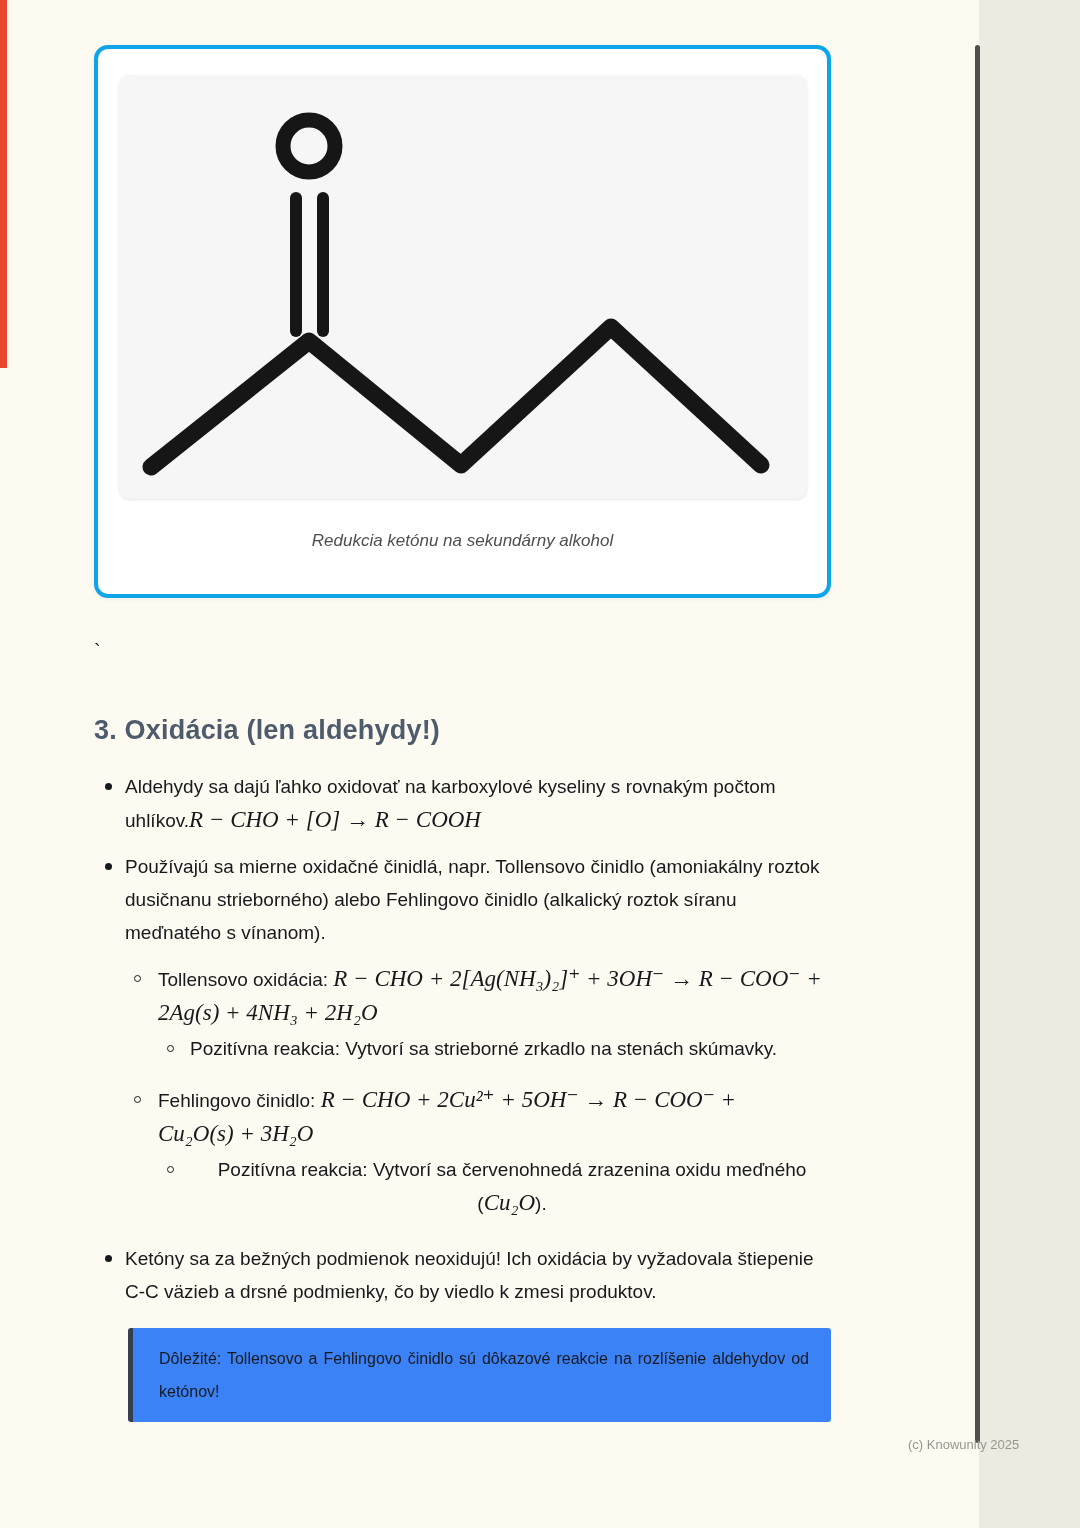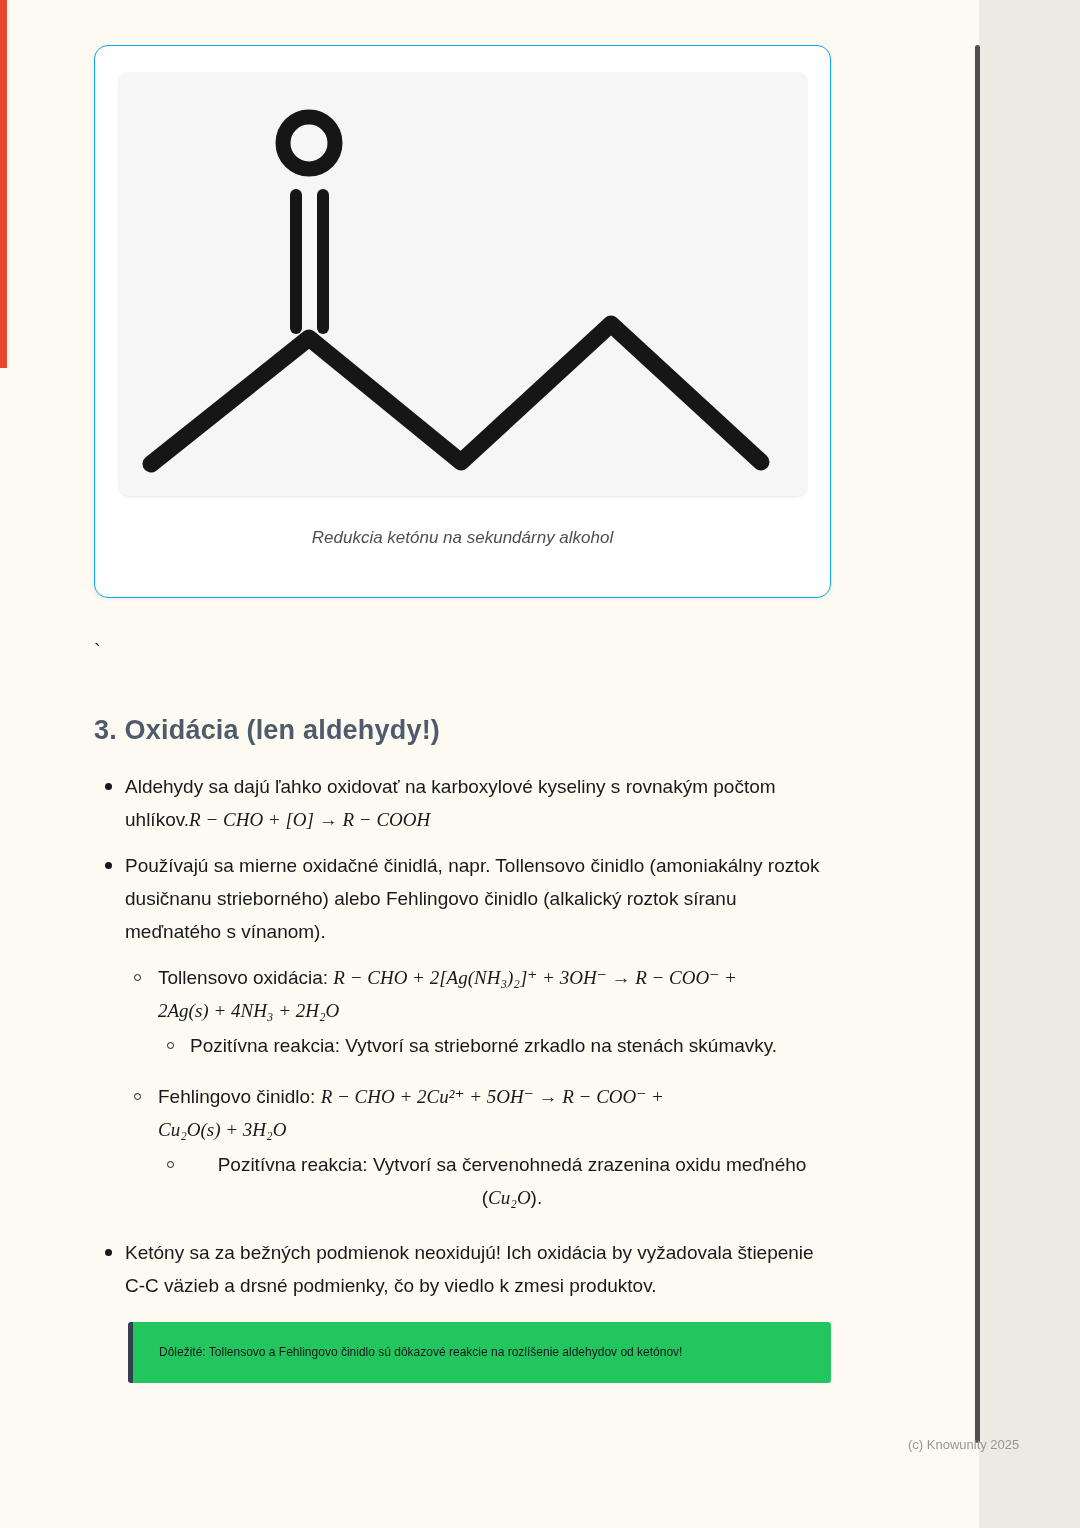--- a/index.html
+++ b/index.html
@@ -13,21 +13,21 @@
   }
   
   .red-stripe { position:absolute; left:0; top:0; width:7px; height:368px; background:#e8472e; z-index:4; }
   .right-gutter { position:absolute; left:979px; top:0; right:0; bottom:0; background:#ecebe2; z-index:1; }
   .edge-line { position:absolute; left:975px; top:45px; width:5px; height:1398px; background:#4f4f4f; border-radius:3px; z-index:2; }
   .footer { position:absolute; left:908px; top:1437px; font-size:13px; color:#97968e; z-index:3; white-space:nowrap; }
 
   
   .card {
     position:absolute; left:94px; top:45px; width:737px; height:553px;
-    background:#ffffff; border:1px solid #0ea5e9; border-radius:14px;
+    background:#ffffff; border:4px solid #0ea5e9; border-radius:14px;
     box-shadow:0 1px 4px rgba(0,0,0,.06);
     padding-top:26px;
   }
   .img-panel {
     width:688px; height:424px; margin:0 auto;
     background:#f6f6f7; border-radius:10px;
     box-shadow:0 1px 3px rgba(0,0,0,.10);
     display:flex; align-items:center; justify-content:center;
     overflow:hidden;
   }
@@ -47,27 +47,27 @@
   .l2 { padding-left:64px; margin-bottom:13px; }
   .l3 { padding-left:96px; margin-bottom:13px; }
   .mk { position:absolute; top:13px; width:7px; height:7px; border-radius:50%; }
   .l1 > .mk { left:11px; background:#17191d; }
   .l2 > .mk { left:40px; border:1.5px solid #17191d; background:transparent; }
   .l3 > .mk { left:73px; border:1.5px solid #17191d; background:transparent; }
   .mb2 { margin-bottom:2px; }
   .mb18 { margin-bottom:18px; }
   .mb22 { margin-bottom:22px;text-align:center; }
   .b { font-weight:400;margin-top:36px; }
-  .math { font-family:"Liberation Serif","DejaVu Serif",serif; font-style:italic; font-size:19px; }
+  .math { font-family:"Liberation Serif","DejaVu Serif",serif; font-style:italic; font-size:23px; }
 
   .notebox {
     margin:20px 0 0 34px; width:703px;
-    background:#22c55e; border-left:5px solid #333e4e; border-radius:3px;
+    background:#3b82f6; border-left:5px solid #333e4e; border-radius:3px;
     padding:14px 22px 14px 26px;
-    font-size:12px; line-height:33px; text-align:justify;
+    font-size:16px; line-height:33px; text-align:justify;
   }
 </style>
 </head>
 <body>
 
 <div class="red-stripe"></div>
 <div class="right-gutter"></div>
 <div class="edge-line"></div>
 
 <figure class="card">

